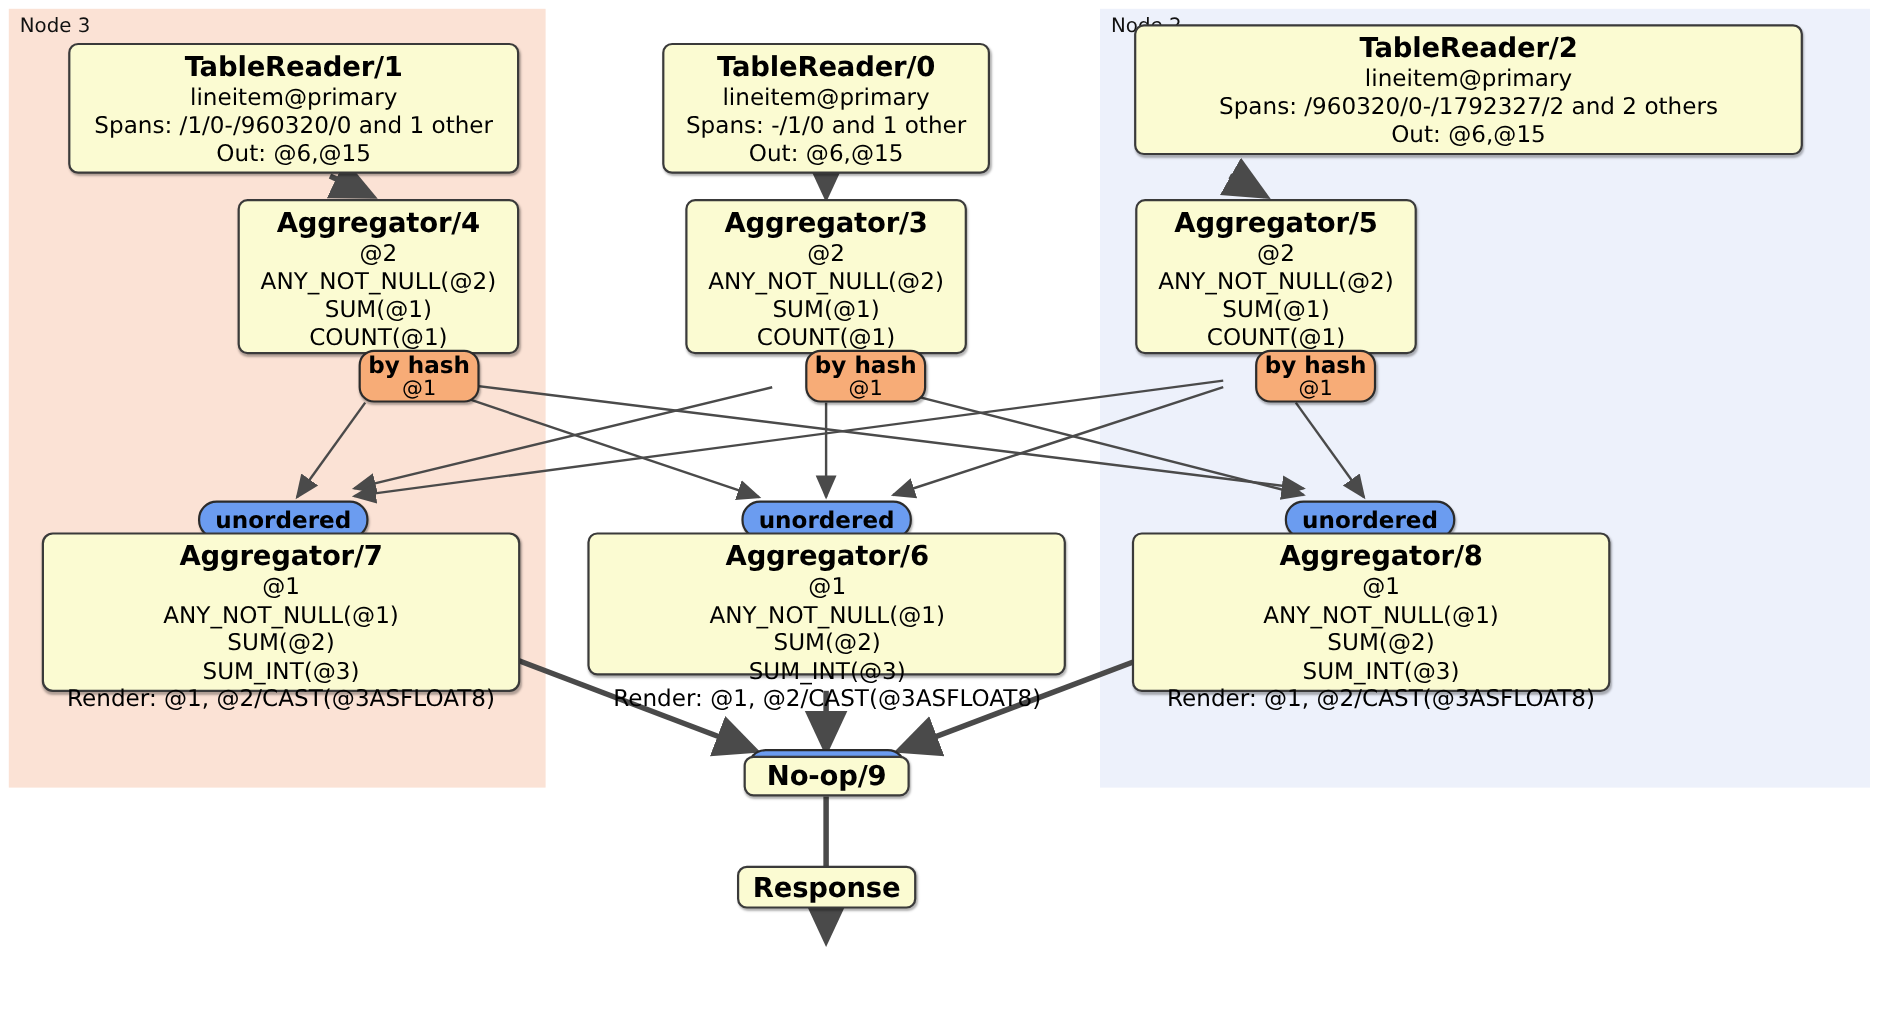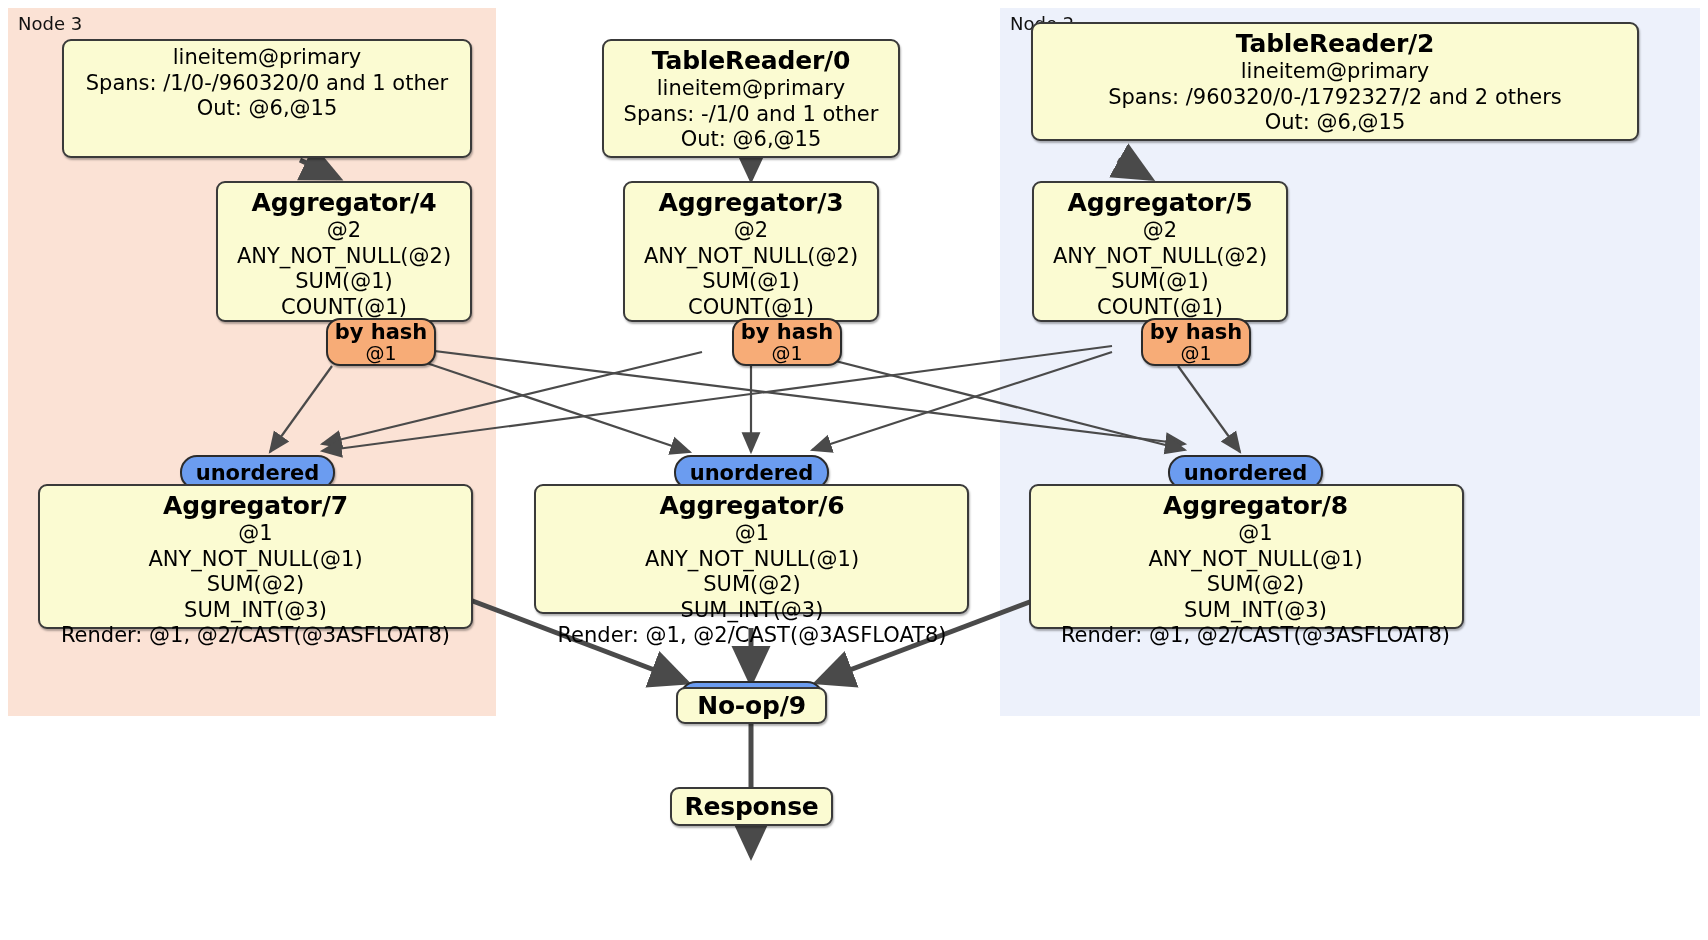--- a/index.html
+++ b/index.html
@@ -166,20 +166,21 @@
 
       <path d="M470,600 L686,682" stroke-width="5" marker-end="url(#arrowThick)"></path>
       <path d="M751,628 L751,682" stroke-width="5" marker-end="url(#arrowThick)"></path>
       <path d="M1035,600 L818,682" stroke-width="5" marker-end="url(#arrowThick)"></path>
 
       <path d="M751,724 L751,855" stroke-width="5" marker-end="url(#arrowThick)"></path>
     </g>
   </svg>
 
   <div class="proc" style="left:62px; top:39px; width:410px; height:119px;">
+    <div class="ttl">TableReader/1</div>
     <div class="ln">lineitem@primary</div>
     <div class="ln">Spans: /1/0-/960320/0 and 1 other</div>
     <div class="ln">Out: @6,@15</div>
   </div>
 
   <div class="proc" style="left:602px; top:39px; width:298px; height:119px;">
     <div class="ttl">TableReader/0</div>
     <div class="ln">lineitem@primary</div>
     <div class="ln">Spans: -/1/0 and 1 other</div>
     <div class="ln">Out: @6,@15</div>
@@ -236,21 +237,21 @@
   </div>
 
   <div class="capsule sync" style="left:674px; top:455px; width:155px; height:35px;">
     <div class="lbl">unordered</div>
   </div>
 
   <div class="capsule sync" style="left:1168px; top:455px; width:155px; height:35px;">
     <div class="lbl">unordered</div>
   </div>
 
-  <div class="proc" style="left:38px; top:484px; width:435px; height:145px;">
+  <div class="proc" style="left:38px; top:484px; width:435px; height:145px;border-radius:10px;">
     <div class="ttl">Aggregator/7</div>
     <div class="ln">@1</div>
     <div class="ln">ANY_NOT_NULL(@1)</div>
     <div class="ln">SUM(@2)</div>
     <div class="ln">SUM_INT(@3)</div>
     <div class="ln">Render: @1, @2/CAST(@3ASFLOAT8)</div>
   </div>
 
   <div class="proc" style="left:534px; top:484px; width:435px; height:130px;padding-left:11px;">
     <div class="ttl">Aggregator/6</div>

